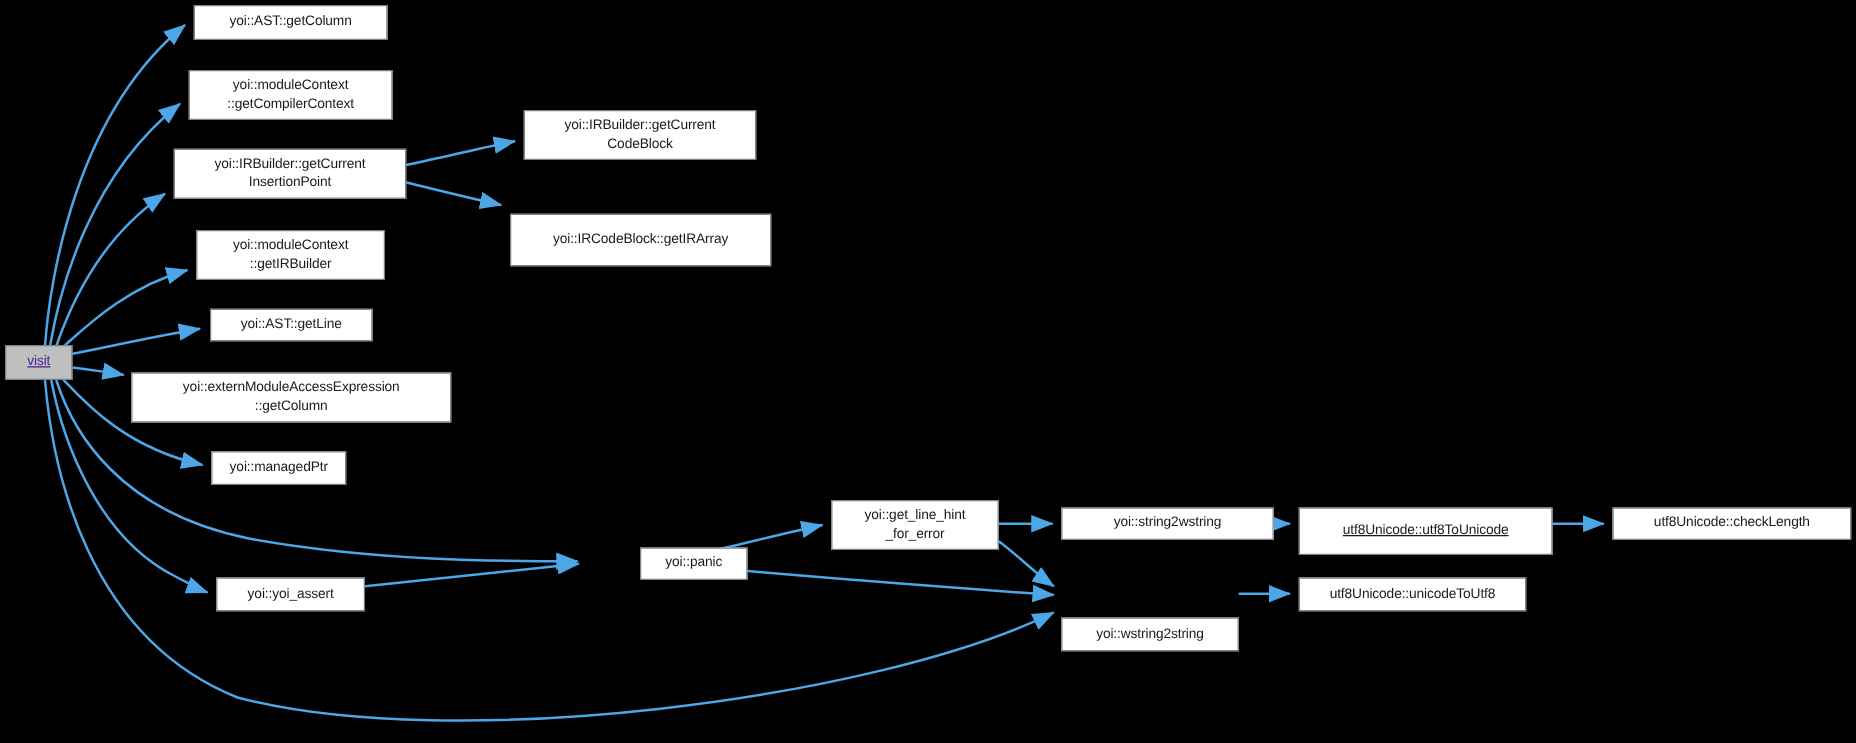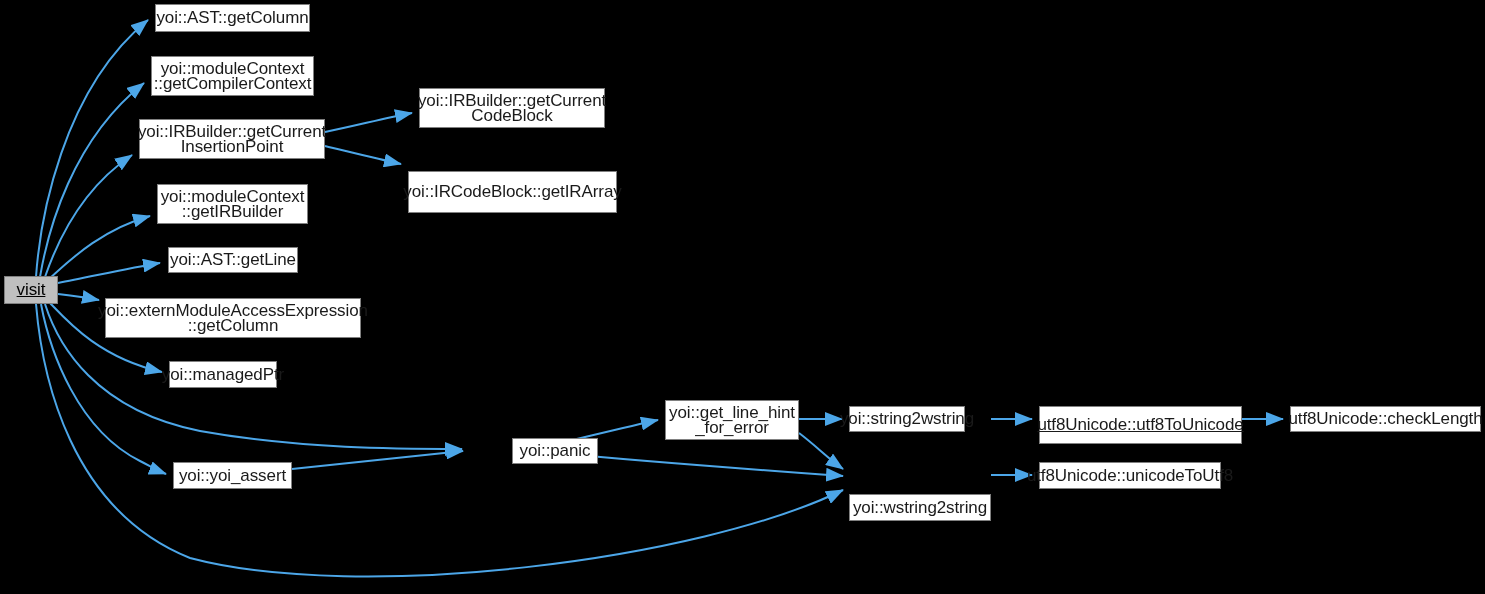--- a/index.html
+++ b/index.html
@@ -22,33 +22,33 @@
     top: 0;
     width: 1485px;
     height: 594px;
   }
   .node {
     position: absolute;
     box-sizing: border-box;
     border: 1px solid #808080;
     background: #ffffff;
     color: #1a1a1a;
-    font-size: 17px;
+    font-size: 11px;
     line-height: 15.5px;
     display: flex;
     align-items: center;
     justify-content: center;
     text-align: center;
     white-space: pre-line;
     z-index: 5;
     letter-spacing: -0.1px;
   }
   .node.root-node {
     background: #bfbfbf;
-    color: #000000;
+    color: #4c1d95;
     text-decoration: underline;
   }
 </style>
 </head>
 <body>
 
 <div id="graph-root">
   <svg id="edge-layer" viewBox="0 0 1485 594" xmlns="http://www.w3.org/2000/svg">
     <defs>
       <marker id="arrowhead" markerWidth="9" markerHeight="7" refX="8.5" refY="3.5" orient="auto" markerUnits="strokeWidth">
@@ -91,19 +91,19 @@
       <div class="node" style="left: 157px; top: 184px; width: 151px; height: 40px;"><span>yoi::moduleContext
 ::getIRBuilder</span></div>
       <div class="node" style="left: 168px; top: 247px; width: 130px; height: 26px;"><span>yoi::AST::getLine</span></div>
       <div class="node" style="left: 105px; top: 298px; width: 256px; height: 40px;"><span>yoi::externModuleAccessExpression
 ::getColumn</span></div>
       <div class="node" style="left: 169px; top: 361px; width: 108px; height: 27px;"><span>yoi::managedPtr</span></div>
       <div class="node" style="left: 470px; top: 438px; width: 86px; height: 26px; margin-left: 42px;"><span>yoi::panic</span></div>
       <div class="node" style="left: 173px; top: 462px; width: 119px; height: 27px;"><span>yoi::yoi_assert</span></div>
       <div class="node" style="left: 665px; top: 400px; width: 134px; height: 40px;"><span>yoi::get_line_hint
 _for_error</span></div>
-      <div class="node" style="left: 849px; top: 406px; width: 116px; height: 26px;"><span>yoi::string2wstring</span></div>
+      <div class="node" style="left: 849px; top: 406px; width: 170px; height: 26px;"><span>yoi::string2wstring</span></div>
       <div class="node" style="left: 849px; top: 462px; width: 142px; height: 27px; margin-top: 32px;"><span>yoi::wstring2string</span></div>
       <div class="node" style="left: 1039px; top: 406px; width: 203px; height: 38px; text-decoration: underline;"><span>utf8Unicode::utf8ToUnicode</span></div>
       <div class="node" style="left: 1039px; top: 462px; width: 182px; height: 27px;"><span>utf8Unicode::unicodeToUtf8</span></div>
       <div class="node" style="left: 1290px; top: 406px; width: 191px; height: 26px;"><span>utf8Unicode::checkLength</span></div>
     </div>
 </div>
 
 </body></html>

